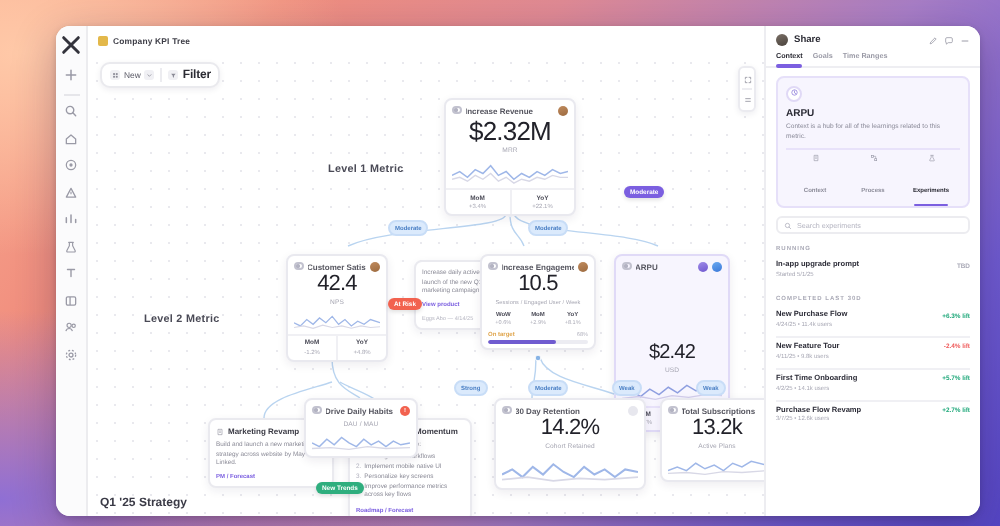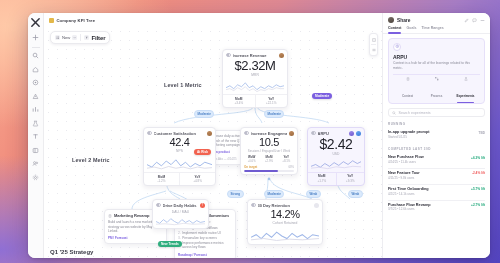--- a/index.html
+++ b/index.html
@@ -424,21 +424,21 @@
             <div class="foot-v">+3.4%</div>
           </div>
           <div class="foot-cell">
             <div class="foot-k">YoY</div>
             <div class="foot-v">+22.1%</div>
           </div>
         </div>
       </div>
       <div class="pill-badge pb-violet" style="left:268px; top:66px;">Moderate</div>
 
-      <div class="card" style="left:99px; top:100px; width:73px;">
+      <div class="card" style="left:99px; top:100px; width:51px;">
         <div class="card-head">
           <span class="card-dot">
               <i></i>
             </span>
           <span class="card-name">Customer Satisfaction</span>
           <span class="avatar av-brown"></span>
         </div>
         <div class="card-body">
           <div class="big-val" style="font-size:11px;">42.4</div>
           <div class="sub-val">NPS</div>
@@ -506,21 +506,21 @@
       <div class="card lilac" style="left:263px; top:100px; width:58px;">
         <div class="card-head">
           <span class="card-dot">
               <i></i>
             </span>
           <span class="card-name">ARPU</span>
           <span class="avatar av-purple"></span>
           <span class="avatar av-blue"></span>
         </div>
         <div class="card-body">
-          <div class="big-val" style="font-size:14px;">$2.42</div>
+          <div class="big-val" style="font-size:10px;margin-top:35px;">$2.42</div>
           <div class="sub-val">USD</div>
           <svg class="spark" viewBox="0 0 54 13" preserveAspectRatio="none">
             <path d="M0 9 L5 7 L10 10 L15 6 L20 9 L25 5 L30 8 L35 4 L40 7 L45 3 L50 6 L54 4" stroke="#8f9fe0" stroke-width="0.8" fill="none"></path>
             <path d="M0 11 L9 10 L18 11.5 L27 9.5 L36 10.5 L45 9 L54 9.5" stroke="#d2cdeb" stroke-width="0.7" fill="none"></path>
           </svg>
         </div>
         <div class="card-foot" style="border-top-color:#e8e2fa;">
           <div class="foot-cell">
             <div class="foot-k">MoM</div>
             <div class="foot-v">+1.7%</div>
@@ -560,20 +560,36 @@
         <div class="card-body">
           <div class="big-val" style="font-size:11px;">14.2%</div>
           <div class="sub-val">Cohort Retained</div>
           <svg class="spark" viewBox="0 0 53 12" preserveAspectRatio="none">
             <path d="M0 8 L4 6 L8 9 L12 5 L16 8 L20 4 L24 7 L28 9 L32 5 L36 8 L40 6 L44 9 L48 6 L53 7" stroke="#9fb7e8" stroke-width="0.8" fill="none"></path>
             <path d="M0 10 L10 9 L20 10.5 L30 9.5 L40 10 L53 9" stroke="#d8d8e6" stroke-width="0.7" fill="none"></path>
           </svg>
         </div>
       </div>
 
+      <div class="card" style="left:286px; top:172px; width:57px;">
+        <div class="card-head">
+          <span class="card-dot">
+              <i></i>
+            </span>
+          <span class="card-name">Total Subscriptions</span>
+        </div>
+        <div class="card-body">
+          <div class="big-val" style="font-size:11px;">13.2k</div>
+          <div class="sub-val">Active Plans</div>
+          <svg class="spark" viewBox="0 0 53 12" preserveAspectRatio="none">
+            <path d="M0 9 L5 7 L10 9 L15 5 L20 8 L25 6 L30 9 L35 5 L40 7 L45 4 L53 6" stroke="#9fb7e8" stroke-width="0.8" fill="none"></path>
+            <path d="M0 10.5 L10 10 L20 11 L30 9.5 L40 10 L53 9" stroke="#d8d8e6" stroke-width="0.7" fill="none"></path>
+          </svg>
+        </div>
+      </div>
 
       <div class="note" style="left:60px; top:182px; width:63px;">
         <div class="note-head">
           <span class="note-ico">
             <svg viewBox="0 0 12 12">
                 <path d="M3 2h6v8H3z" stroke="currentColor" stroke-width="1" fill="none"></path>
                 <path d="M4.5 4.5h3M4.5 6.5h3" stroke="currentColor" stroke-width=".9"></path>
               </svg>
           </span>
           <span class="note-title">Marketing Revamp</span>

